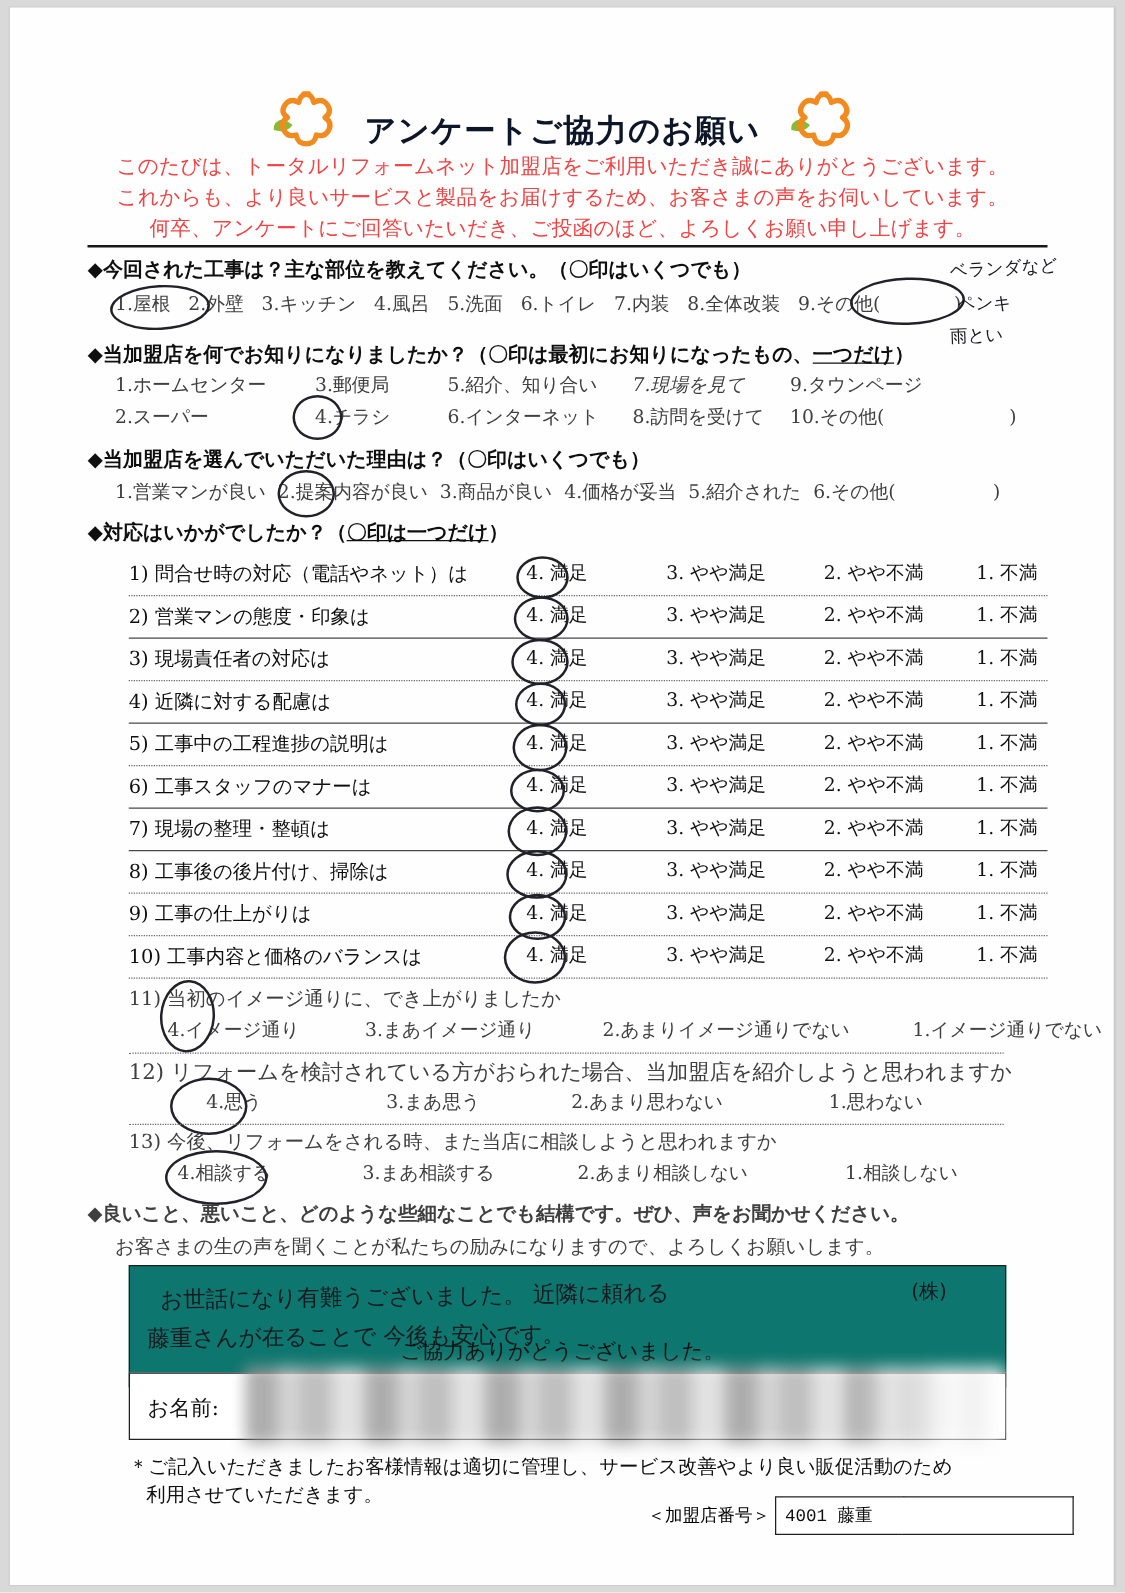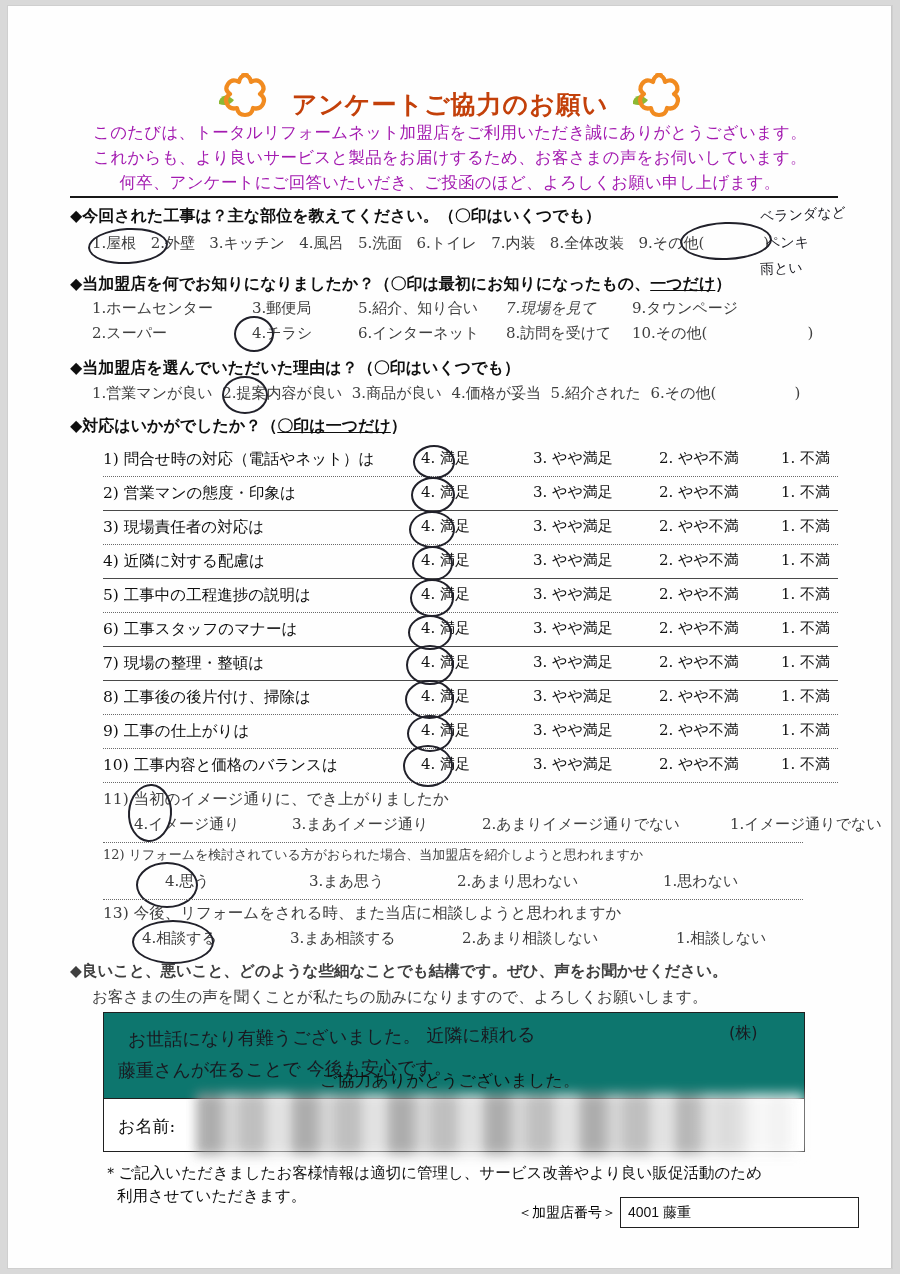--- a/index.html
+++ b/index.html
@@ -20,29 +20,29 @@
   }
   .sheet{
     position:absolute;left:0;top:0;width:884px;height:1262px;
     filter:contrast(1.02);
   }
   
   .hdr{position:absolute;left:0;top:58px;width:884px;text-align:center;}
   .hdr-title{
     display:inline-block;
     font-size:25px;font-weight:bold;letter-spacing:1px;
-    color:#c2410c;vertical-align:middle;
+    color:#0f172a;vertical-align:middle;
     padding:0 16px;
     font-family:"DejaVu Sans","Liberation Sans",sans-serif;
     margin-top:24px;
   }
   .flower{display:inline-block;vertical-align:middle;width:56px;height:52px;position:relative;}
   .intro{
     position:absolute;left:0;top:114px;width:884px;text-align:center;
-    color:#a21caf;
+    color:#ef4444;
   }
   .intro div{
     font-size:16.5px;line-height:25px;letter-spacing:0.2px;
     font-family:"DejaVu Serif","Liberation Serif",serif;
     white-space:nowrap;
   }
   .rule{
     position:absolute;left:62px;top:190px;width:768px;height:2px;background:#1a1a1a;
   }
   
@@ -121,21 +121,21 @@
   .shoplabel{
     position:absolute;left:510px;top:1198px;font-size:14px;color:#000000;
     font-family:"DejaVu Serif","Liberation Serif",serif;white-space:nowrap;
   }
   .shopcell{
     position:absolute;left:612px;top:1191px;width:102px;height:29px;
     border:1.4px solid #222;background:#fff;
   }
   .shopcell span{
     position:absolute;left:7px;top:6px;font-size:14px;color:#111;
-    font-family:Liberation Sans, sans-serif;white-space:nowrap;
+    font-family:Liberation Mono, monospace;white-space:nowrap;
   }
   .shopcell2{
     position:absolute;left:713px;top:1191px;width:137px;height:29px;
     border:1.4px solid #222;border-left:none;background:#fff;
   }
 </style>
 </head>
 <body>
 
 <div class="page">
@@ -305,21 +305,21 @@
       <div class="ink-ellipse" style="left:300px;top:-4px;width:46px;height:38px;"></div>
     </div>
 
     <div class="opts" style="left:95px;top:783px;font-size:15.5px;">11) 当初のイメージ通りに、でき上がりましたか</div>
     <div class="opts" style="left:126px;top:809px;">
       <span style="display:inline-block;width:158px;">4.イメージ通り</span><span style="display:inline-block;width:190px;">3.まあイメージ通り</span><span style="display:inline-block;width:248px;">2.あまりイメージ通りでない</span><span>1.イメージ通りでない</span>
     </div>
     <div class="ink-ellipse" style="left:120px;top:778px;width:40px;height:54px;transform:rotate(4deg);"></div>
     <div class="dotline" style="position:absolute;left:95px;top:836px;width:700px;"></div>
 
-    <div class="opts" style="left:95px;top:840px;font-size:13px;text-align:right;">12) リフォームを検討されている方がおられた場合、当加盟店を紹介しようと思われますか</div>
+    <div class="opts" style="left:95px;top:840px;font-size:17px;text-align:right;">12) リフォームを検討されている方がおられた場合、当加盟店を紹介しようと思われますか</div>
     <div class="opts" style="left:140px;top:866px;">
       <span style="display:inline-block;width:144px;margin-left:17px;">4.思う</span><span style="display:inline-block;width:148px;">3.まあ思う</span><span style="display:inline-block;width:206px;">2.あまり思わない</span><span>1.思わない</span>
     </div>
     <div class="ink-ellipse" style="left:128px;top:856px;width:58px;height:42px;"></div>
     <div class="dotline" style="position:absolute;left:95px;top:893px;width:700px;"></div>
 
     <div class="opts" style="left:95px;top:897px;font-size:15.5px;">13) 今後、リフォームをされる時、また当店に相談しようと思われますか</div>
     <div class="opts" style="left:134px;top:923px;">
       <span style="display:inline-block;width:148px;">4.相談する</span><span style="display:inline-block;width:172px;">3.まあ相談する</span><span style="display:inline-block;width:214px;">2.あまり相談しない</span><span>1.相談しない</span>
     </div>

